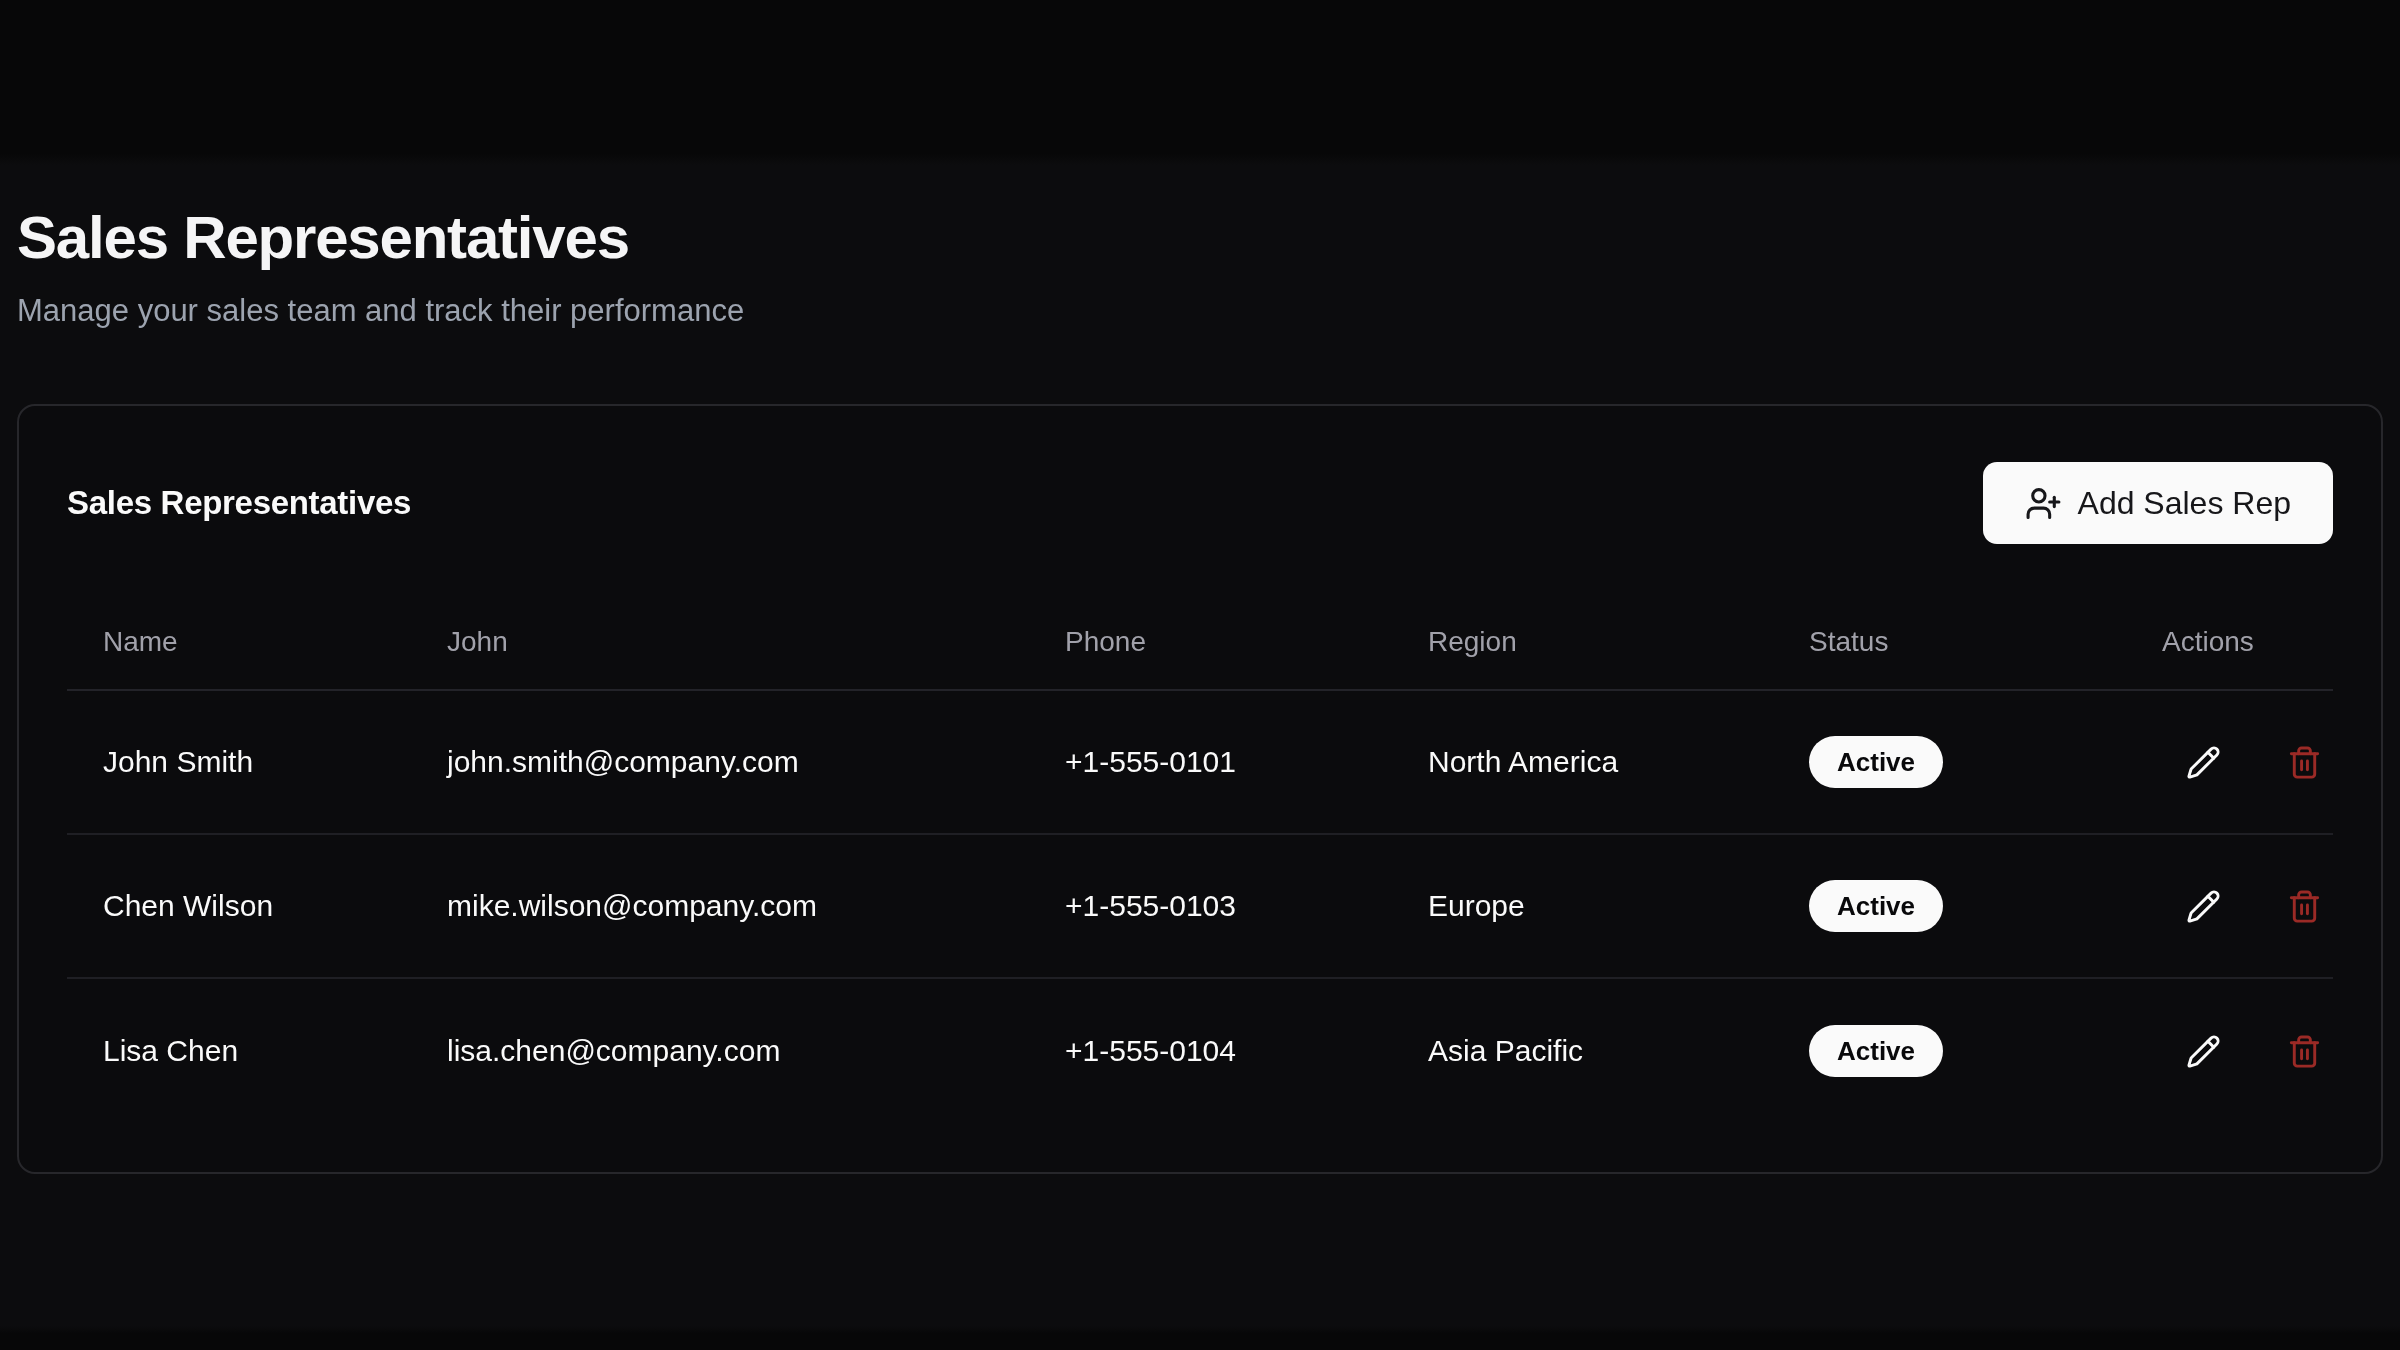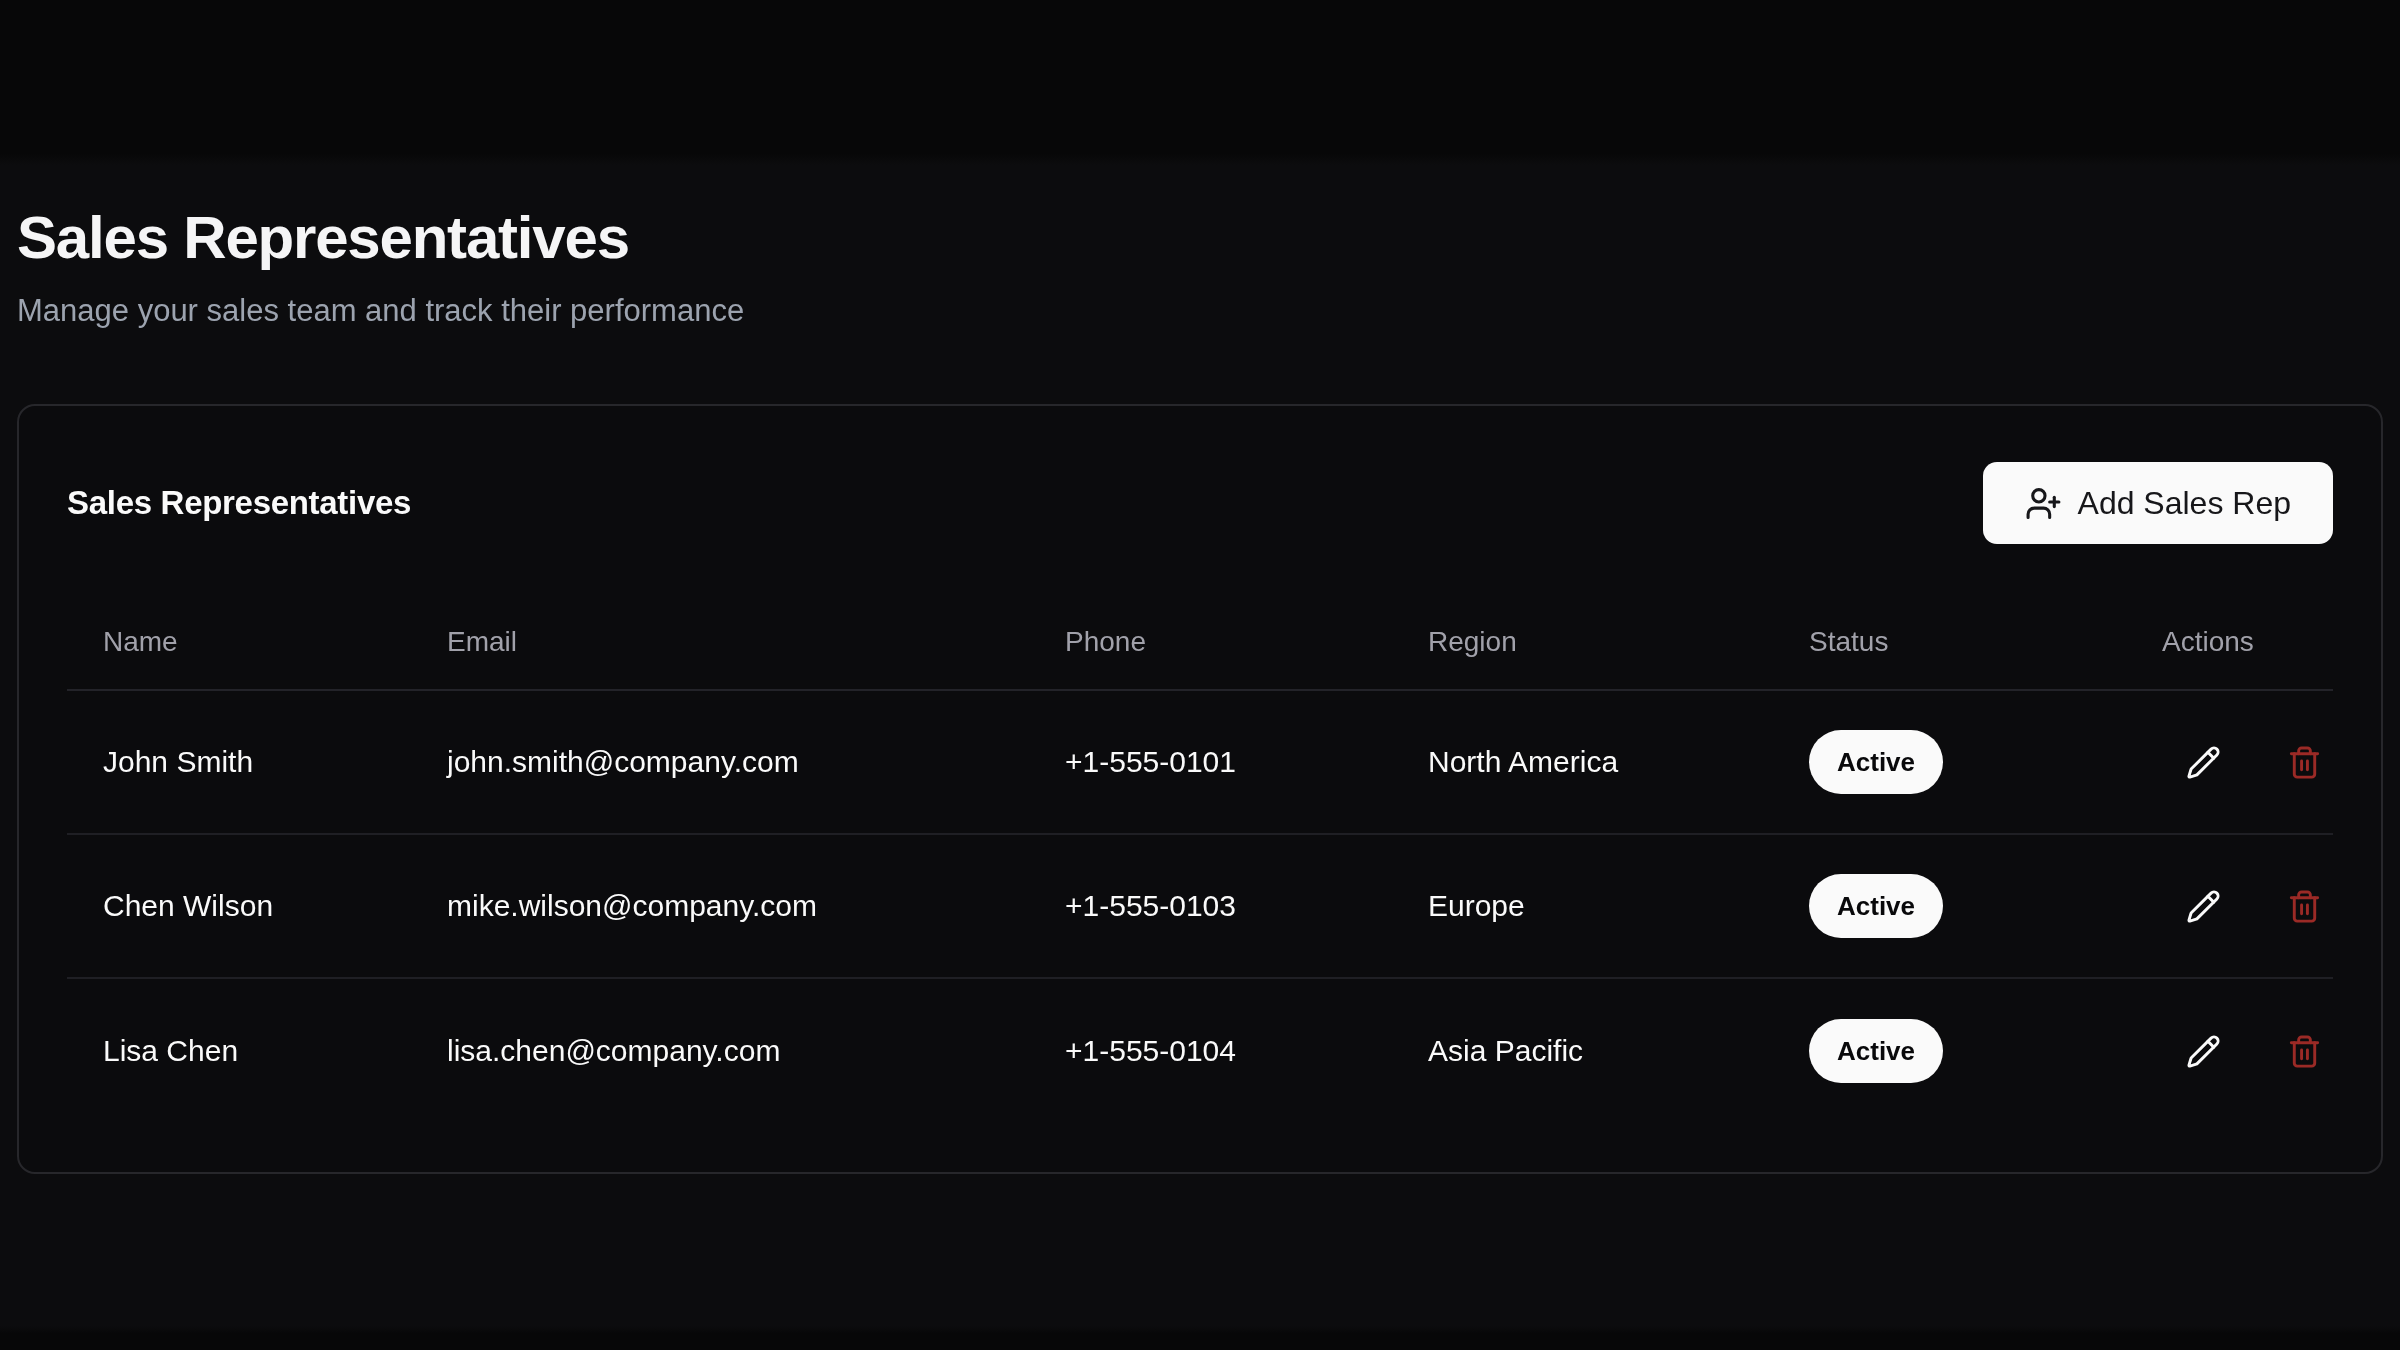--- a/index.html
+++ b/index.html
@@ -80,21 +80,21 @@
   }
   .row { height: 144px; border-bottom: 2px solid #1f1f24; }
   .row:last-child { border-bottom: none; }
   .td { padding-left: 36px; font-size: 30px; font-weight: 400; color: #fafafa; }
   .td.name { font-weight: 500; }
 
   .badge {
     display: inline-flex;
     align-items: center;
     justify-content: center;
-    height: 64px;
+    height: 52px;
     padding: 0 28px;
     border-radius: 999px;
     background: #fafafa;
     color: #09090b;
     font-size: 26px;
     font-weight: 600;
   }
 
   .td.actions { display: flex; align-items: center; gap: 66px; padding-left: 60px; }
   .icon-btn {
@@ -131,21 +131,21 @@
           </svg>
         </span>
         <span>Add Sales Rep</span>
       </button>
     </div>
 
     <div class="table">
 
       <div class="tr thead">
         <div class="th">Name</div>
-        <div class="th">Email</div>
+        <div class="th">John</div>
         <div class="th">Phone</div>
         <div class="th">Region</div>
         <div class="th">Status</div>
         <div class="th">Actions</div>
       </div>
 
       <div class="tr row">
         <div class="td name">John Smith</div>
         <div class="td email">john.smith@company.com</div>
         <div class="td phone">+1-555-0101</div>

